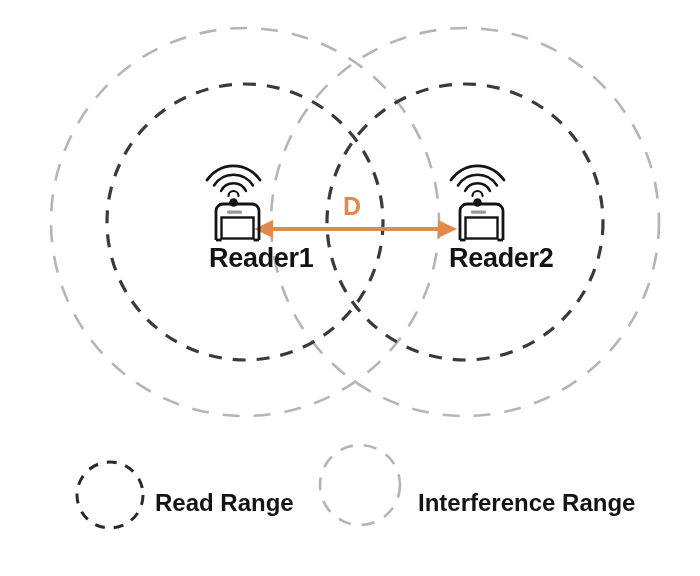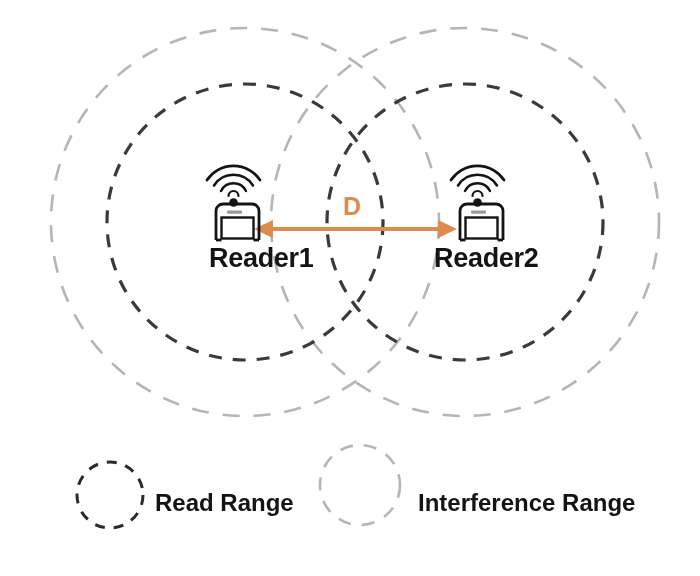--- a/index.html
+++ b/index.html
@@ -27,21 +27,21 @@
   .reader-label {
     position: absolute;
     font-family: "Liberation Sans", sans-serif;
     font-weight: bold;
     font-size: 27px;
     color: #141414;
     letter-spacing: -0.3px;
     white-space: nowrap;
   }
   #reader1-label { left: 174px; top: 243px; margin-left: 35px; }
-  #reader2-label { left: 434px; top: 243px; text-align: center; }
+  #reader2-label { left: 449px; top: 243px; text-align: center; }
   #distance-label {
     position: absolute;
     left: 343px;
     top: 192px;
     font-family: "Liberation Sans", sans-serif;
     font-weight: bold;
     font-size: 25px;
     color: #E08A4D;
     white-space: nowrap;
   }

